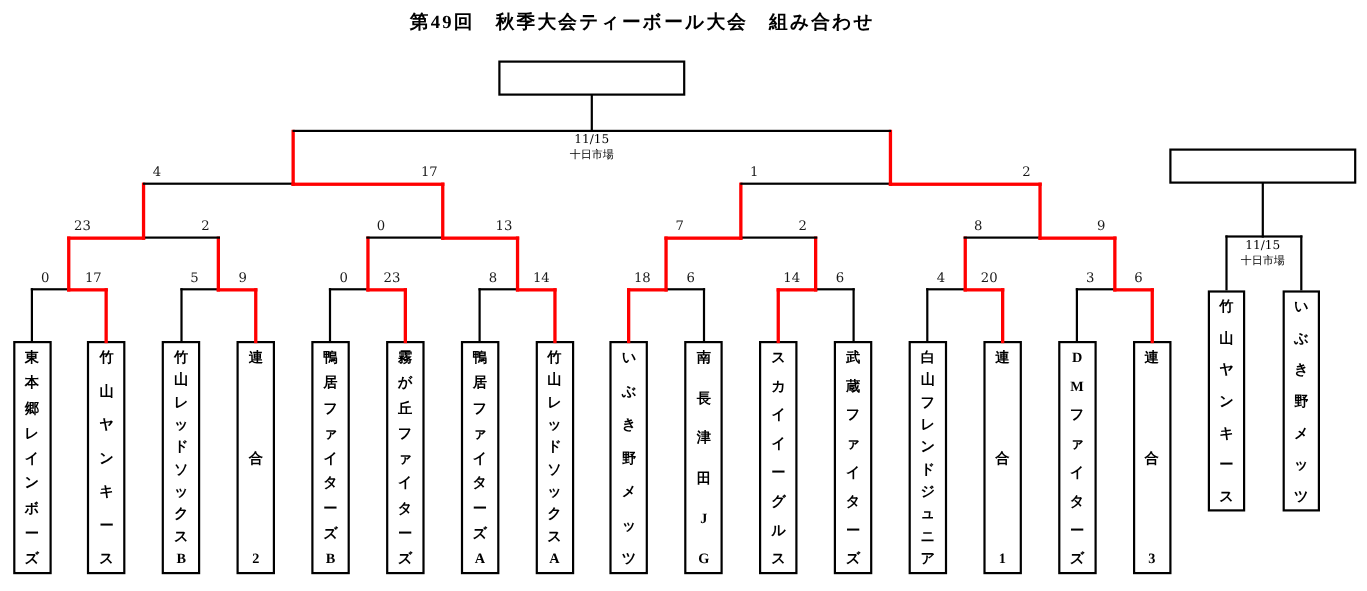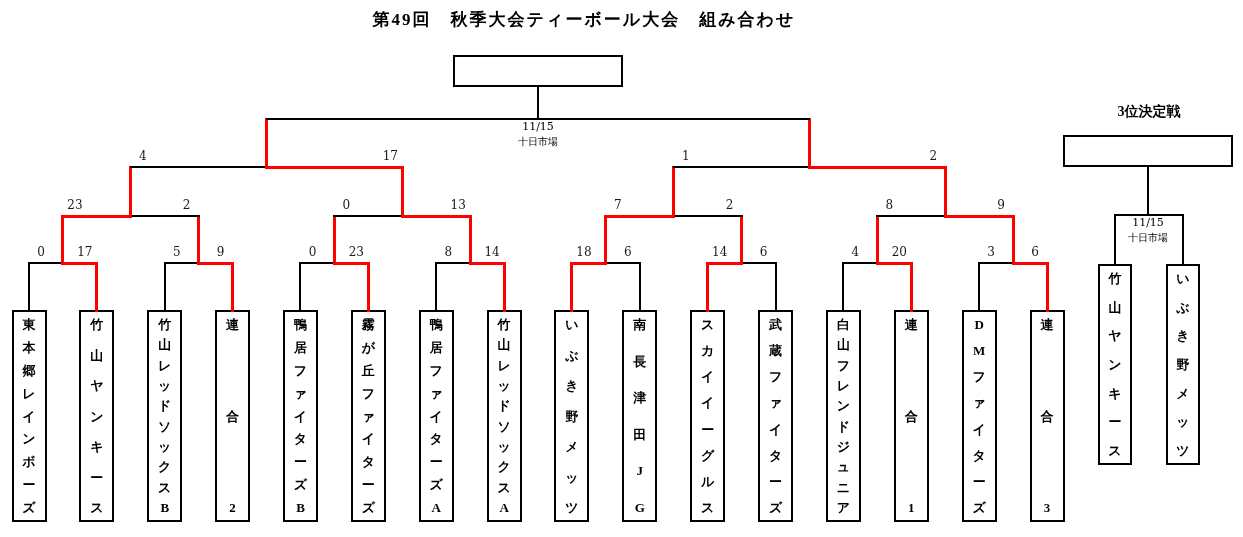--- a/index.html
+++ b/index.html
@@ -56,21 +56,20 @@
 </style>
 </head>
 <body>
 
 <div id="stage">
   <div class="main-title">第49回　秋季大会ティーボール大会　組み合わせ</div>
   <div class="big-box champion"></div>
   <div class="date-label final-date">11/15</div>
   <div class="venue-label final-venue">十日市場</div>
 
-  <div class="third-title">3位決定戦</div>
   <div class="big-box third-box"></div>
   <div class="date-label third-date">11/15</div>
   <div class="venue-label third-venue">十日市場</div>
 <div class="team-box" style="left: 11.5px; top: 310px; width: 35px; height: 212px;">
       <span>東</span>
       <span>本</span>
       <span>郷</span>
       <span>レ</span>
       <span>イ</span>
       <span>ン</span>

